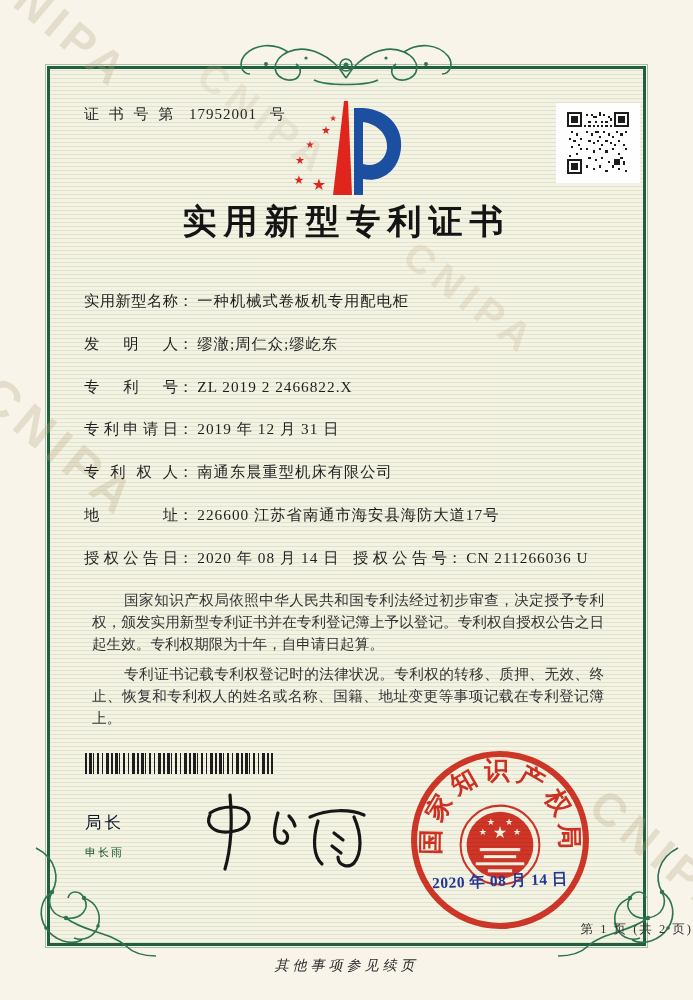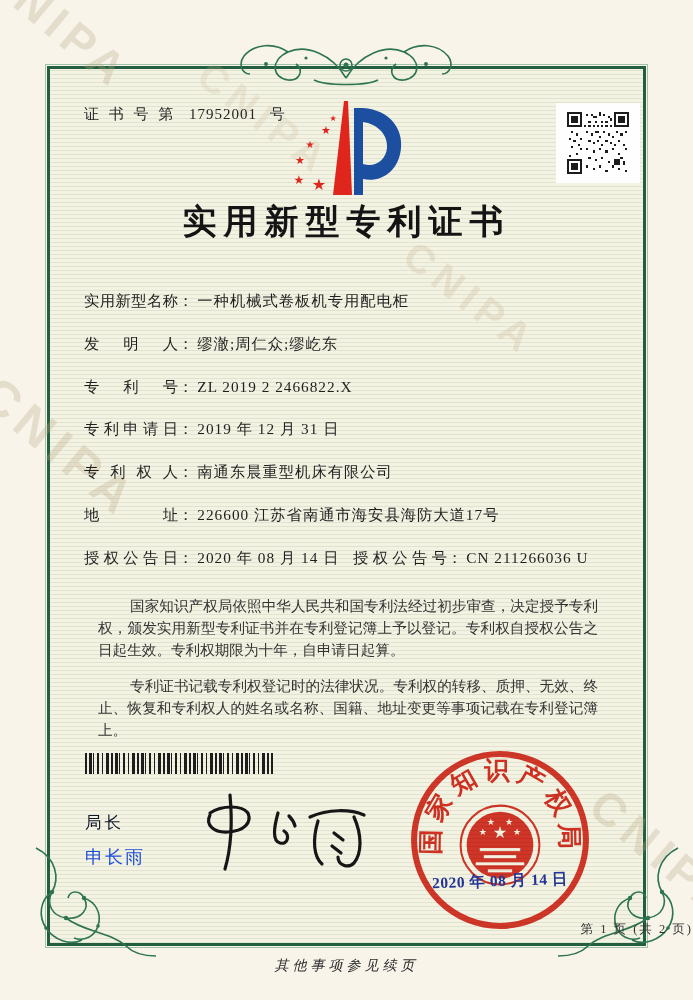--- a/index.html
+++ b/index.html
@@ -33,28 +33,28 @@
           display:flex;align-items:center;justify-content:center;}
   .title{left:0;width:693px;top:199px;text-align:center;font-size:34px;font-weight:700;
          letter-spacing:7px;color:#141414;}
   .frow{left:84px;font-size:15.3px;color:#1f1f1f;white-space:nowrap;}
   .flabel{display:inline-block;width:94px;text-align:justify;text-align-last:justify;-moz-text-align-last:justify;vertical-align:bottom;}
   .fcolon{display:inline-block;margin-right:4px;}
   .fvalue{letter-spacing:1px;}
   .r0{top:291px}.r1{top:334px}.r2{top:377px}.r3{top:419px}.r4{top:462px}.r5{top:505px}.r6{top:548px}
   .grant{position:absolute;left:269px;top:0;}
   .paras{left:84px;top:582px;width:528px;font-size:14.6px;line-height:21.9px;color:#333;text-align:justify;}
-  .paras p{margin:14px;text-indent:2.2em;}
+  .paras p{margin:8px;text-indent:2.2em;}
   .barcode{left:85px;top:753px;width:188px;height:21px;
     background:repeating-linear-gradient(90deg,#1d1d1d 0 2px,transparent 2px 4px,#1d1d1d 4px 7px,
       transparent 7px 8px,#1d1d1d 8px 9px,transparent 9px 12px,#1d1d1d 12px 14px,transparent 14px 17px,
       #1d1d1d 17px 18px,transparent 18px 21px,#1d1d1d 21px 24px,transparent 24px 26px);}
   .director-title{left:85px;top:812px;font-size:16.5px;letter-spacing:3px;color:#0f172a;
       font-family:"Liberation Sans","DejaVu Sans",sans-serif;}
-  .director-name{left:85px;top:845px;font-size:18px;letter-spacing:2px;color:#1d4ed8;
+  .director-name{left:85px;top:845px;font-size:11px;letter-spacing:2px;color:#14532d;
       font-family:"Liberation Sans","DejaVu Sans",sans-serif;}
   .signature{left:192px;top:783px;}
   .seal{left:407px;top:747px;width:186px;height:186px;mix-blend-mode:multiply;}
   .seal-date{position:absolute;left:0;right:0;top:124px;text-align:center;font-size:15.5px;
       font-weight:700;color:#2438ac;letter-spacing:0.5px;transform:rotate(-2deg);white-space:nowrap;}
   .page-info{left:0;width:693px;top:921px;text-align:right;font-size:12.5px;letter-spacing:2px;color:#333;}
   .footer-note{left:0;width:693px;top:957px;text-align:center;font-size:14px;letter-spacing:4px;color:#2b2b2b;font-style:italic;}
 </style>
 </head>
 <body>

